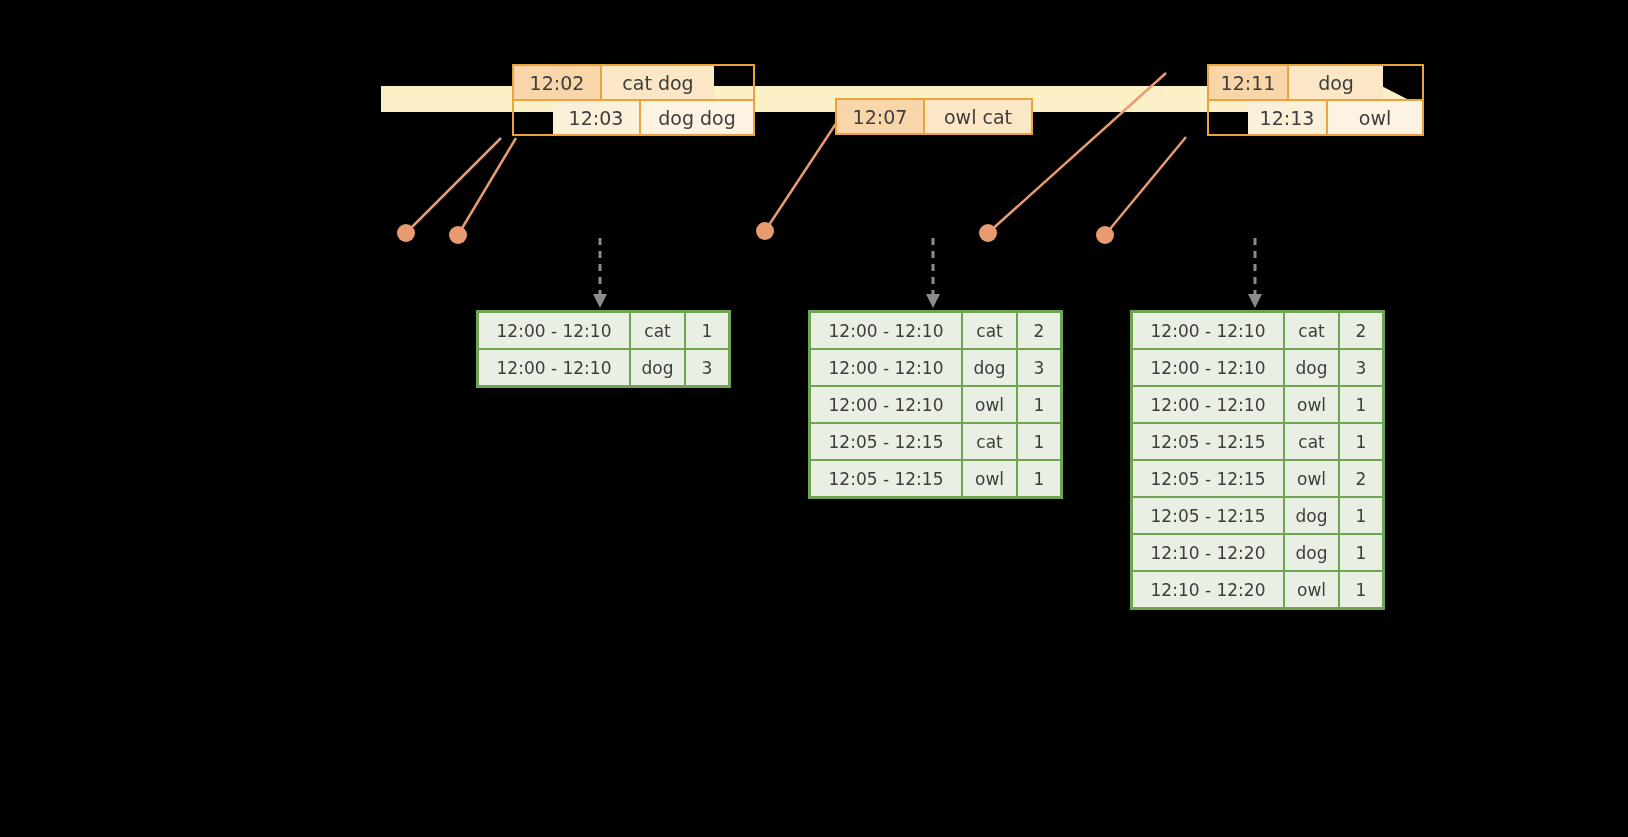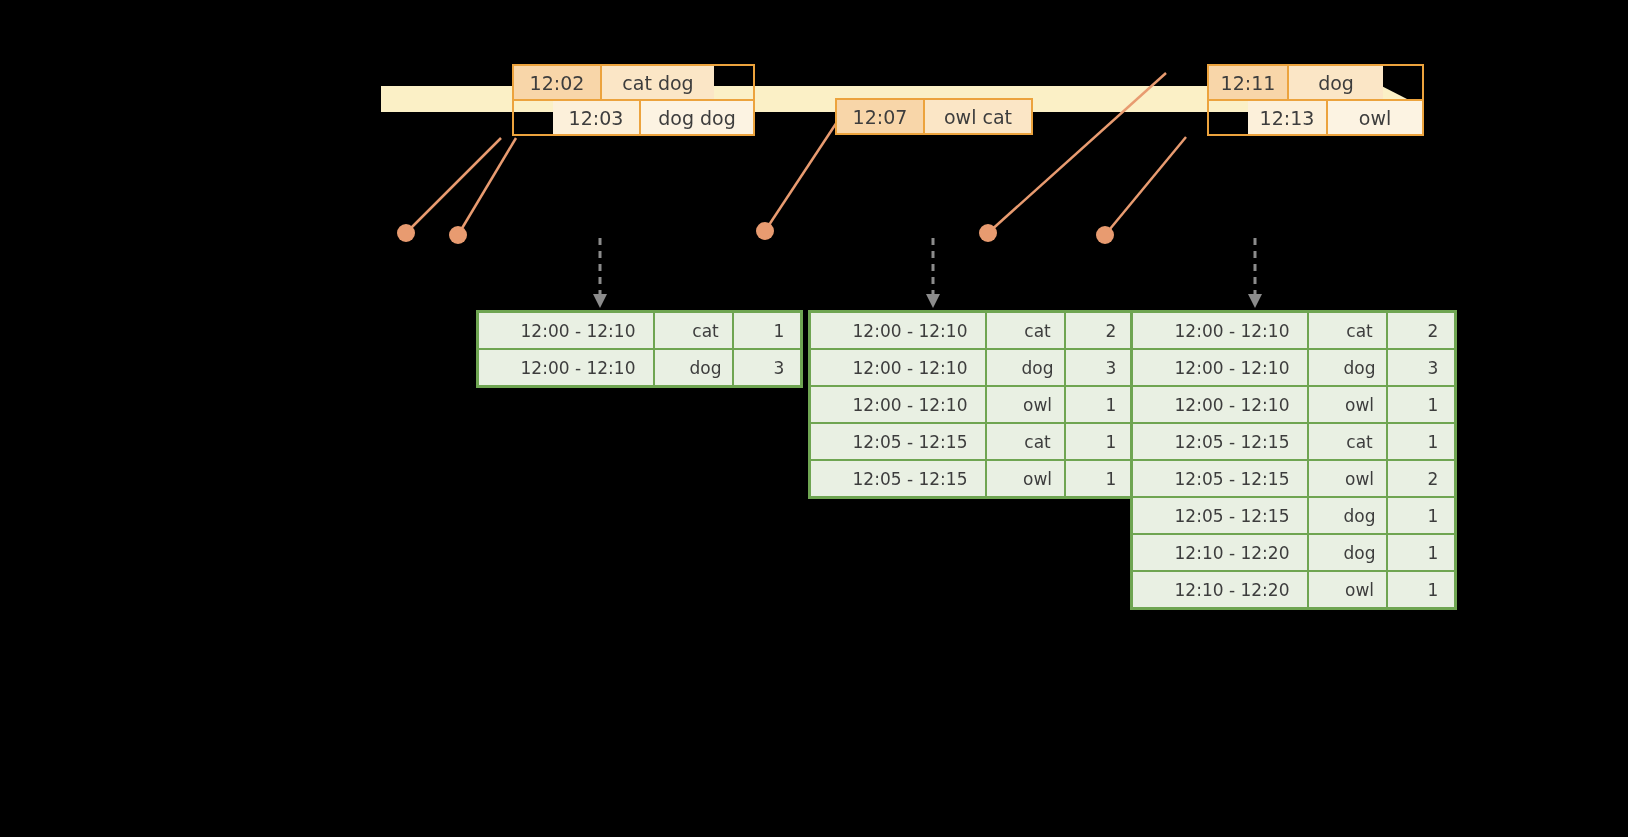--- a/index.html
+++ b/index.html
@@ -29,21 +29,21 @@
   .shade-light .ev-words{background:var(--event-word-light);}
 
   
   .result-table{position:absolute;z-index:2;border:3px solid var(--result-border);}
   .rt-row{display:flex;height:35px;}
   .rt-row + .rt-row{border-top:2px solid var(--result-border);}
   .rt-window{width:150px;border-right:2px solid var(--result-border);}
   .rt-word{width:53px;border-right:2px solid var(--result-border);}
   .rt-count{width:42px;}
   .rt-window,.rt-word,.rt-count{background:var(--result-cell);display:flex;align-items:center;
-    justify-content:center;font-size:17px;color:var(--text-dark);white-space:nowrap;padding-left:24px;}
+    justify-content:center;font-size:17px;color:var(--text-dark);white-space:nowrap;}
 </style>
 </head>
 <body>
 
 <div class="canvas">
 
   <svg class="overlay" width="1628" height="837" viewBox="0 0 1628 837">
 
     <rect class="timeline-bar" x="381" y="86" width="981" height="26"></rect>
     <polygon class="timeline-head" points="1360,75 1360,123 1407,99"></polygon>

